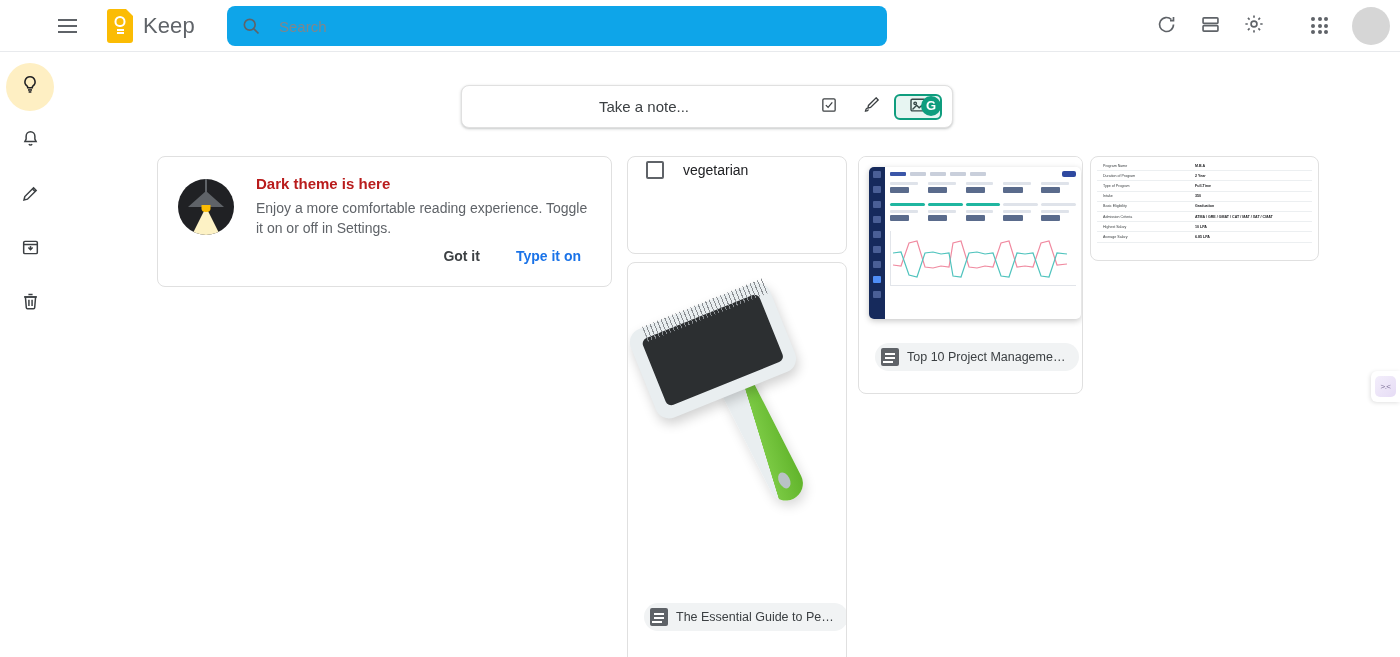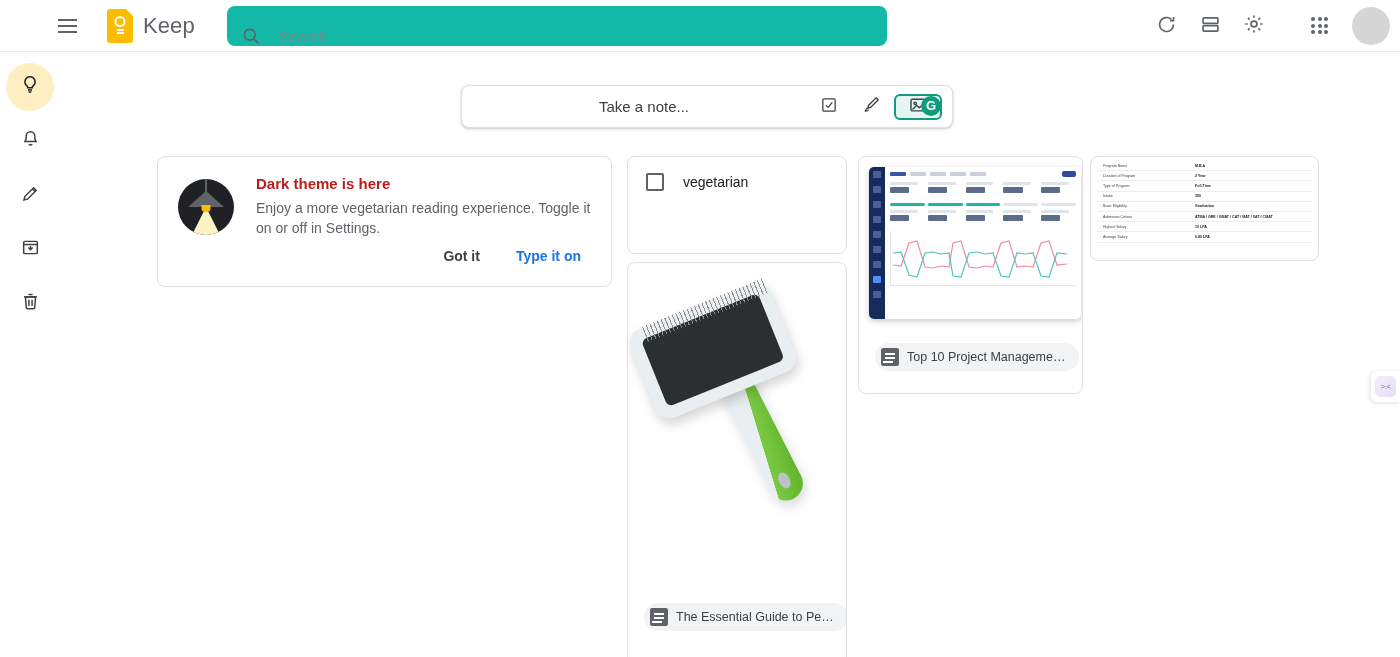--- a/index.html
+++ b/index.html
@@ -82,24 +82,24 @@
     margin-left: 10px;
     letter-spacing: 0.1px;
   }
 
   .searchbar {
     position: absolute;
     left: 227px;
     top: 6px;
     width: 660px;
     height: 40px;
-    background: #14b8a6;
+    background: #0ea5e9;
     border-radius: 8px;
     display: flex;
-    align-items: flex-end;
+    align-items: center;
     cursor: text;
   }
   .searchbar .s-icon { margin-left: 14px; display: flex; }
   .search-input {
     border: 0; outline: 0; background: transparent;
     font-family: "Liberation Sans", sans-serif;
     font-size: 15px;
     color: #3c4043;
     margin-left: 16px;
     width: 560px;
@@ -297,21 +297,21 @@
     border-radius: 4px;
     cursor: pointer;
     text-align: right;
   }
   .btn-blue { color: #1a73e8; margin-left: 16px; }
 
   
   .checklist {
     left: 627px; top: 6px;
     width: 220px; height: 98px;
-    padding: 16px 18px;
+    padding: 4px 18px;
   }
   .check-row { display: flex; align-items: center; }
   .checkbox {
     width: 14px; height: 14px;
     border: 2px solid #5f6368;
     border-radius: 2px;
     cursor: pointer;
     flex: 0 0 auto;
   }
   .check-label {
@@ -674,21 +674,21 @@
 
   <div class="card promo">
     <div class="lamp">
       <div class="cord"></div>
         <div class="shade"></div>
       <div class="glow"></div>
         <div class="bulbdot"></div>
     </div>
     <div class="promo-body">
       <div class="promo-title">Dark theme is here</div>
-      <div class="promo-text">Enjoy a more vegetarian reading experience. Toggle it on or off in Settings.</div>
+      <div class="promo-text">Enjoy a more comfortable reading experience. Toggle it on or off in Settings.</div>
     </div>
     <div class="promo-actions">
       <div class="btn-text">Got it</div>
       <div class="btn-text btn-blue">Type it on</div>
     </div>
   </div>
 
   <div class="card checklist">
     <div class="check-row">
       <span class="checkbox"></span>

